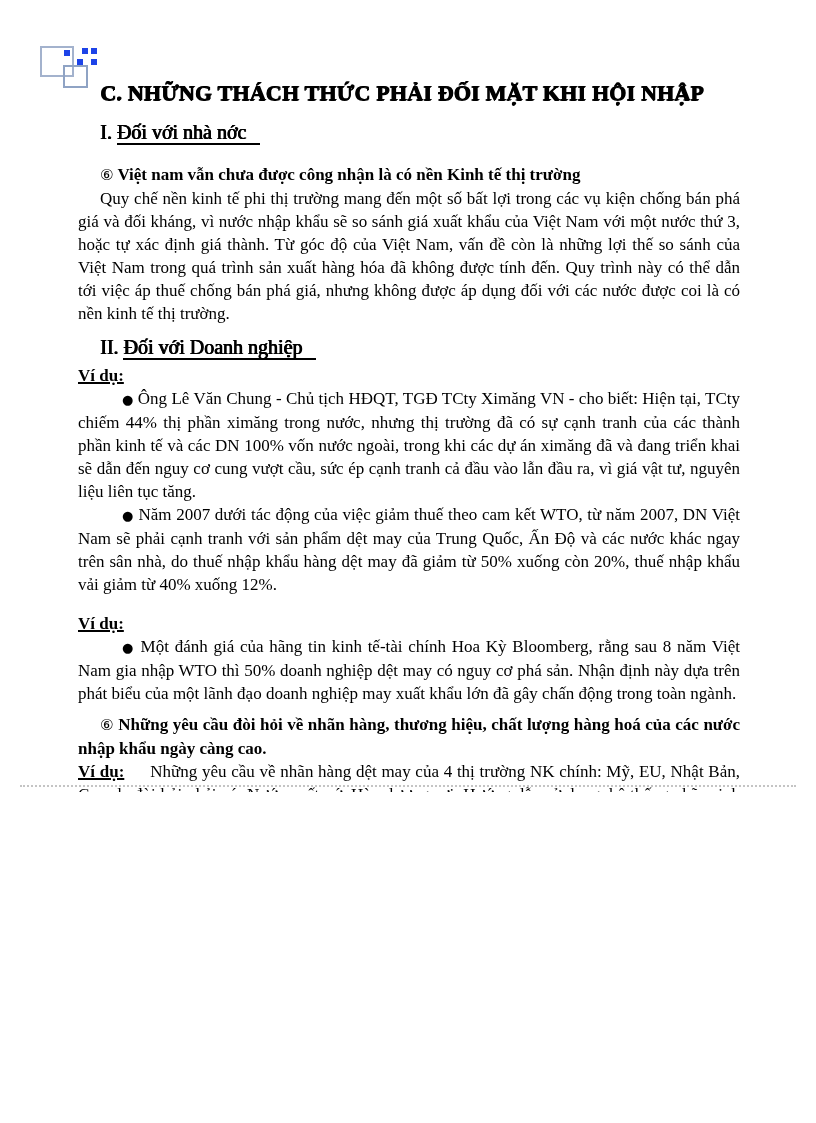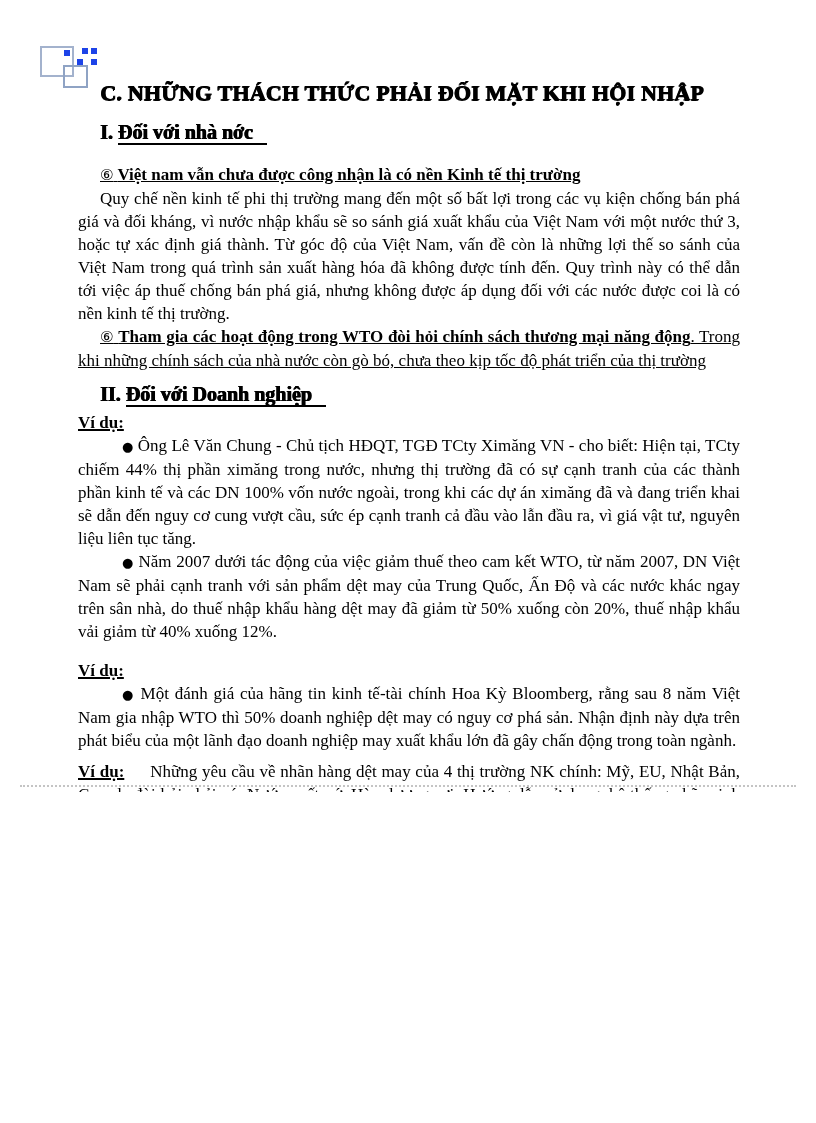--- a/index.html
+++ b/index.html
@@ -31,30 +31,30 @@
     margin:0 0 14px 22px;
     font-size:22px;line-height:26px;
     font-weight:bold;
     letter-spacing:0.2px;
     text-shadow:0.9px 0 0 currentColor, 0 0.5px 0 currentColor;
     white-space:nowrap;
   }
   .sec-heading{
     margin:0 0 18px 22px;
     font-size:20px;line-height:25px;
-    font-weight:bold;
+    font-weight:normal;
     text-shadow:0.8px 0 0 currentColor, 0 0.4px 0 currentColor;
   }
   .sec-heading .hu{
     border-bottom:2px solid #000;
     padding-right:14px;
   }
   .sec-heading.second{margin-top:10px;margin-bottom:4px;}
   p{margin:0;text-align:justify;}
-  .item{text-indent:22px;font-weight:bold;text-decoration:underline;}
+  .item{text-indent:22px;font-weight:bold;}
   .item .blt{font-weight:normal;}
   .item .rest{font-weight:normal;}
   .body-par{text-indent:22px;}
   .ex{text-indent:44px;}
   .blt{font-family:"DejaVu Sans",sans-serif;font-size:15px;}
   .dotblt{font-family:"DejaVu Sans",sans-serif;font-size:13px;}
   .vidu{
     font-weight:bold;
     text-decoration:underline;
     text-decoration-thickness:2px;
@@ -88,40 +88,40 @@
   <div class="content">
 
     <h1 class="doc-title">C. NHỮNG THÁCH THỨC PHẢI ĐỐI MẶT KHI HỘI NHẬP</h1>
 
     <h2 class="sec-heading"><span>I.</span> <span class="hu">Đối với nhà nớc</span></h2>
 
     <p class="item"><span class="blt">⑥</span> <span>Việt nam vẫn chưa được công nhận là có nền Kinh tế thị trường</span></p>
 
     <p class="body-par">Quy chế nền kinh tế phi thị trường mang đến một số bất lợi trong các vụ kiện chống bán phá giá và đối kháng, vì nước nhập khẩu sẽ so sánh giá xuất khẩu của Việt Nam với một nước thứ 3, hoặc tự xác định giá thành. Từ góc độ của Việt Nam, vấn đề còn là những lợi thế so sánh của Việt Nam trong quá trình sản xuất hàng hóa đã không được tính đến. Quy trình này có thể dẫn tới việc áp thuế chống bán phá giá, nhưng không được áp dụng đối với các nước được coi là có nền kinh tế thị trường.</p>
 
-    <p class="item"><span class="blt">⑥</span> <span>Tham gia các hoạt động trong WTO đòi hỏi chính sách thương mại năng động</span><span class="rest">. Trong khi những chính sách của nhà nước còn gò bó, chưa theo kịp tốc độ phát triển của thị trường</span></p>
 
     <h2 class="sec-heading second"><span>II.</span> <span class="hu">Đối với Doanh nghiệp</span></h2>
 
 
     <p class="vidu-line"><span class="vidu">Ví dụ:</span></p>
 
     <p class="ex"><span class="dotblt">●</span> <span>Ông Lê Văn Chung - Chủ tịch HĐQT, TGĐ TCty Ximăng VN - cho biết: Hiện tại, TCty chiếm 44% thị phần ximăng trong nước, nhưng thị trường đã có sự cạnh tranh của các thành phần kinh tế và các DN 100% vốn nước ngoài, trong khi các dự án ximăng đã và đang triển khai sẽ dẫn đến nguy cơ cung vượt cầu, sức ép cạnh tranh cả đầu vào lẫn đầu ra, vì giá vật tư, nguyên liệu liên tục tăng.</span></p>
 
     <p class="ex"><span class="dotblt">●</span> <span>Năm 2007 dưới tác động của việc giảm thuế theo cam kết WTO, từ năm 2007, DN Việt Nam sẽ phải cạnh tranh với sản phẩm dệt may của Trung Quốc, Ấn Độ và các nước khác ngay trên sân nhà, do thuế nhập khẩu hàng dệt may đã giảm từ 50% xuống còn 20%, thuế nhập khẩu vải giảm từ 40% xuống 12%.</span></p>
 
     <div class="gap16"></div>
 
 
     <p class="vidu-line"><span class="vidu">Ví dụ:</span></p>
 
     <p class="ex"><span class="dotblt">●</span> <span>Một đánh giá của hãng tin kinh tế-tài chính Hoa Kỳ Bloomberg, rằng sau 8 năm Việt Nam gia nhập WTO thì 50% doanh nghiệp dệt may có nguy cơ phá sản. Nhận định này dựa trên phát biểu của một lãnh đạo doanh nghiệp may xuất khẩu lớn đã gây chấn động trong toàn ngành.</span></p>
 
     <div class="gap8"></div>
 
+    <p class="item"><span class="blt">⑥</span> <span>Những yêu cầu đòi hỏi về nhãn hàng, thương hiệu, chất lượng hàng hoá của các nước nhập khẩu ngày càng cao.</span></p>
 
     <p><span class="vidu">Ví dụ:</span><span class="tab"></span><span>Những yêu cầu về nhãn hàng dệt may của 4 thị trường NK chính: Mỹ, EU, Nhật Bản, Canada đòi hỏi phải có: Nước xuất xứ, Hàm lượng sợi, Hướng dẫn sử dụng, hệ thống nhãn sinh thái ...</span></p>
 
   </div>
 
   <div class="page-break"></div>
 
 </div>
 
 </body></html>

